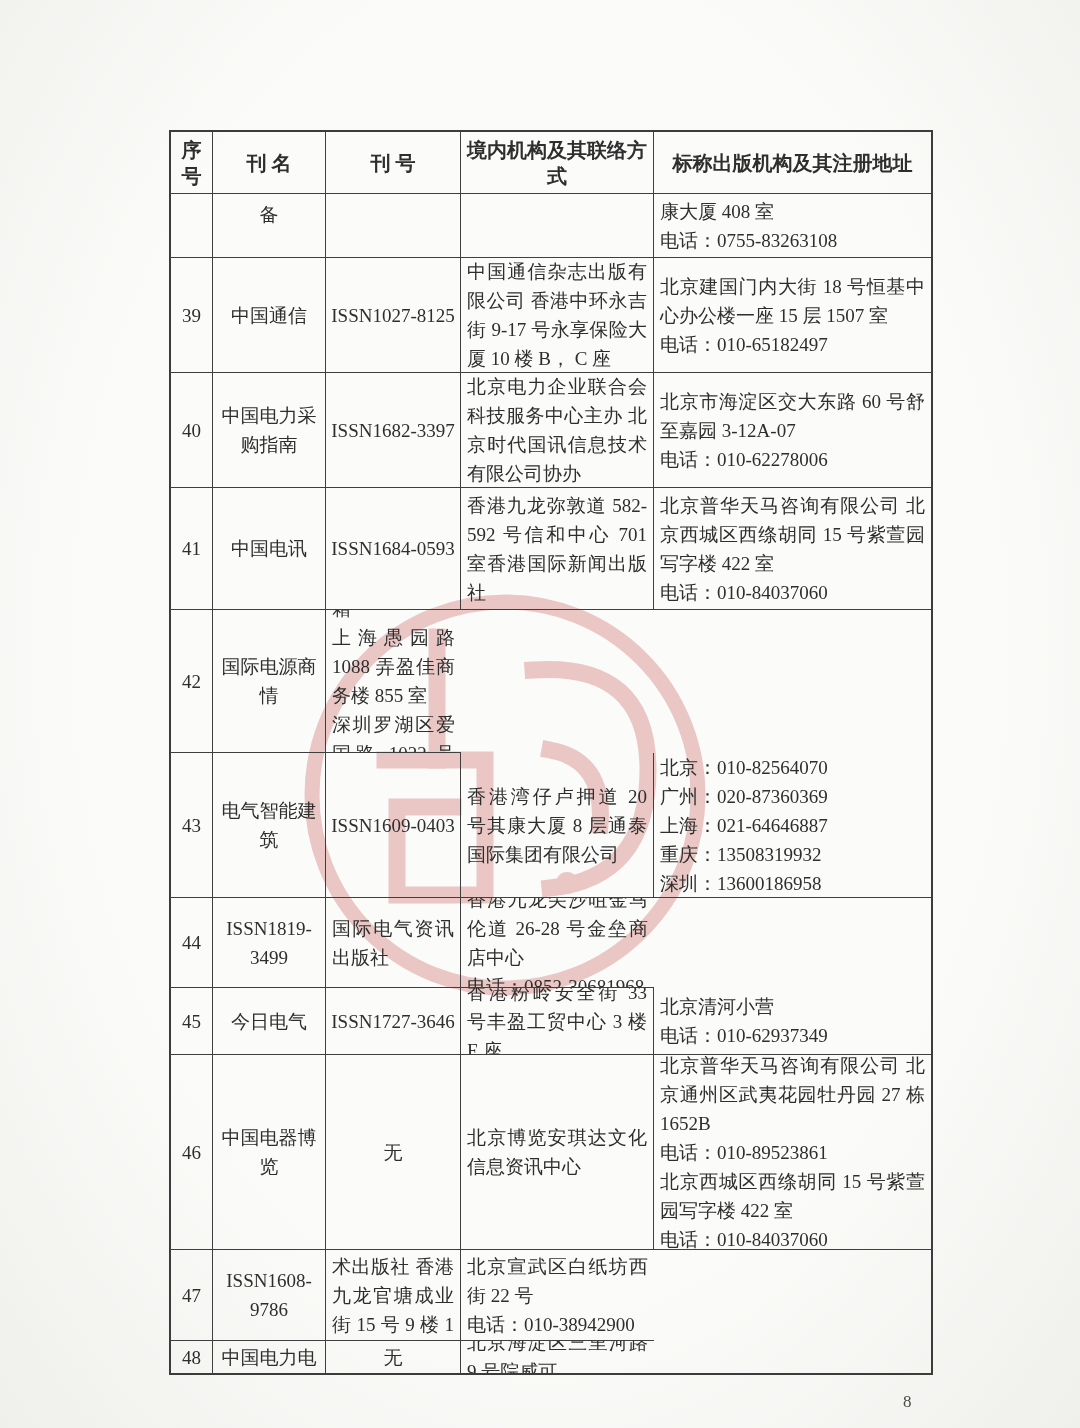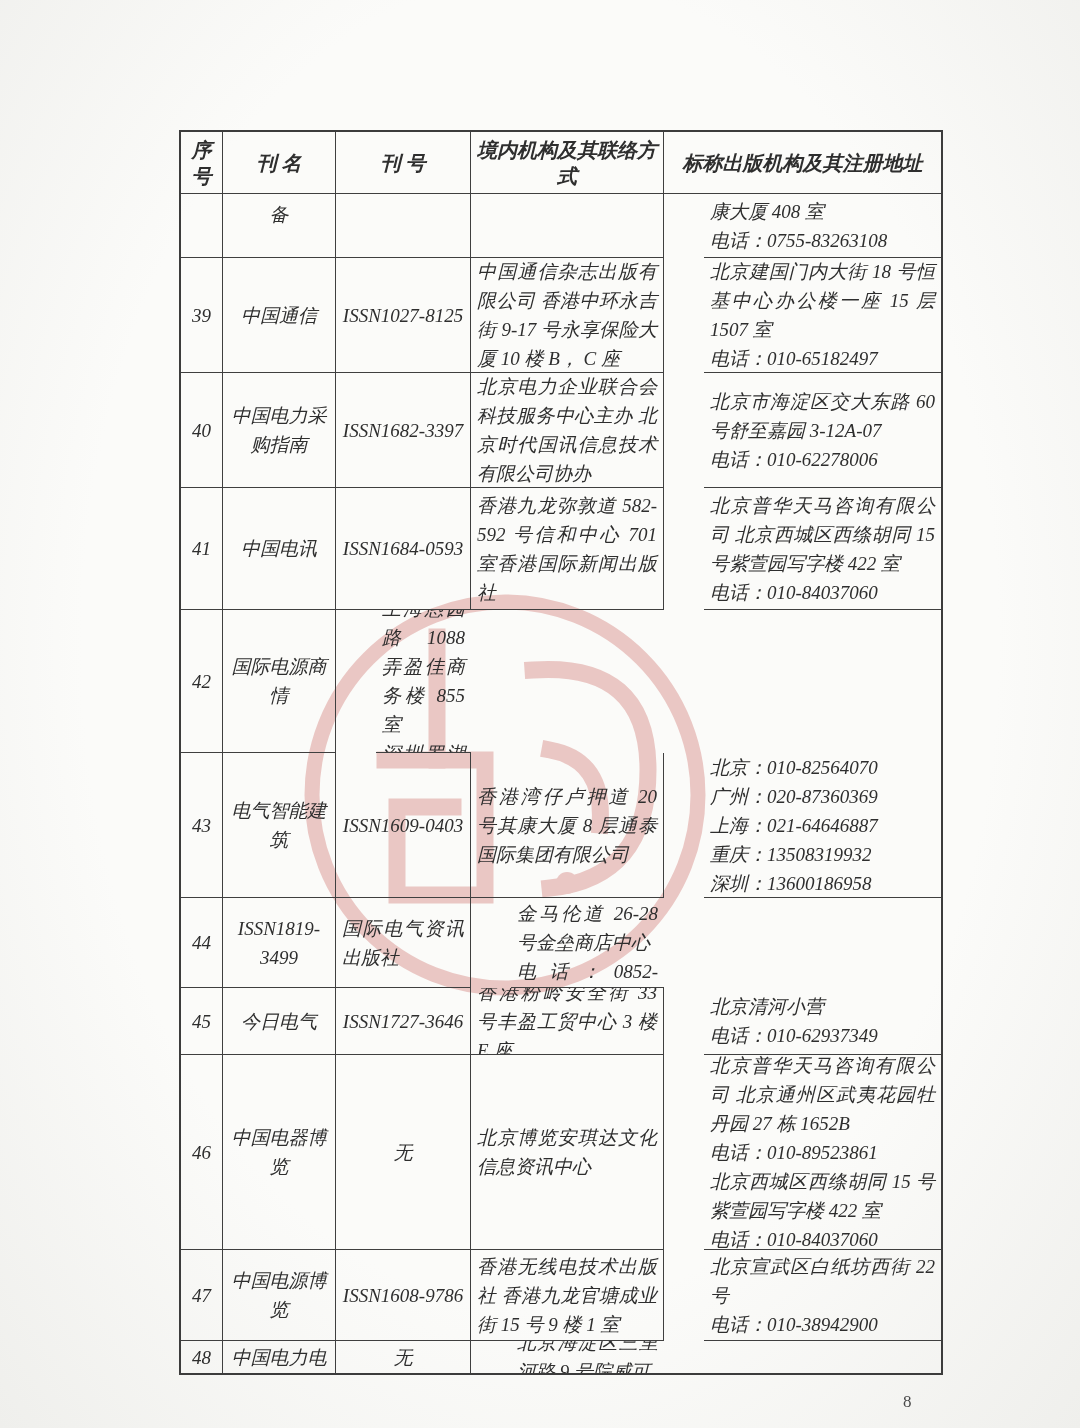--- a/index.html
+++ b/index.html
@@ -8,39 +8,38 @@
     background:#f7f7f4;
     background-image:radial-gradient(ellipse at 50% 45%, #fbfbf9 60%, #efefec 100%);
     font-family:"Liberation Serif","DejaVu Serif",serif;
     color:#2e2e2e;
   }
   .scan-page{position:absolute;inset:0;}
   
   .watermark{position:absolute;left:300px;top:590px;width:410px;height:410px;opacity:.30;z-index:0;pointer-events:none;}
   
   .doc-table{
-    position:absolute;left:179px;top:130px;width:760px;z-index:1;
+    position:absolute;left:169px;top:130px;width:760px;z-index:1;
     border:2px solid #3c3c3c;
     display:flex;flex-direction:column;
     background:transparent;
-    font-style:italic;
   }
   .t-row{display:grid;grid-template-columns:42px 113px 135px 193px 277px;box-sizing:border-box;}
   .t-row > .cell{
     border-right:1.5px solid #3f3f3f;border-bottom:1.5px solid #3f3f3f;
     box-sizing:border-box;overflow:hidden;
     display:flex;flex-direction:column;justify-content:center;
     font-size:19px;line-height:29px;
     padding:2px 6px;
   }
   .t-row > .cell:last-child{border-right:none;}
   .t-row:last-child > .cell{border-bottom:none;}
   .cell.c-center{align-items:center;text-align:center;padding:2px 2px;}
   .cell.c-left{align-items:stretch;text-align:justify;text-align-last:left;}
-  .cell.pre{white-space:pre-line;margin-left:40px;}
+  .cell.pre{white-space:pre-line;}
   .row-header > .cell{
     font-weight:bold;font-size:20px;line-height:26px;
     justify-content:center;align-items:center;text-align:center;
     text-align-last:center;
   }
   .row-cont .cell.c-top{justify-content:flex-start;padding-top:6px;}
   .page-number{position:absolute;left:903px;top:1392px;font-size:17px;color:#4a4a4a;z-index:1;}
 </style>
 </head>
 <body>
@@ -149,21 +148,20 @@
       <div class="cell c-center">无</div>
       <div class="cell c-left">北京博览安琪达文化信息资讯中心</div>
       <div class="cell c-left pre">北京普华天马咨询有限公司 北京通州区武夷花园牡丹园 27 栋 1652B
 电话：010-89523861
 北京西城区西绦胡同 15 号紫萱园写字楼 422 室
 电话：010-84037060</div>
     </div>
 
     <div class="t-row" style="height:91px">
       <div class="cell c-center">47</div>
-      <div class="cell c-center">中国电源博览</div>
       <div class="cell c-center">ISSN1608-9786</div>
       <div class="cell c-left">香港无线电技术出版社 香港九龙官塘成业街 15 号 9 楼 1 室</div>
       <div class="cell c-left pre">北京宣武区白纸坊西街 22 号
 电话：010-38942900</div>
     </div>
 
     <div class="t-row" style="height:32px">
       <div class="cell c-center">48</div>
       <div class="cell c-center">中国电力电</div>
       <div class="cell c-center">无</div>

